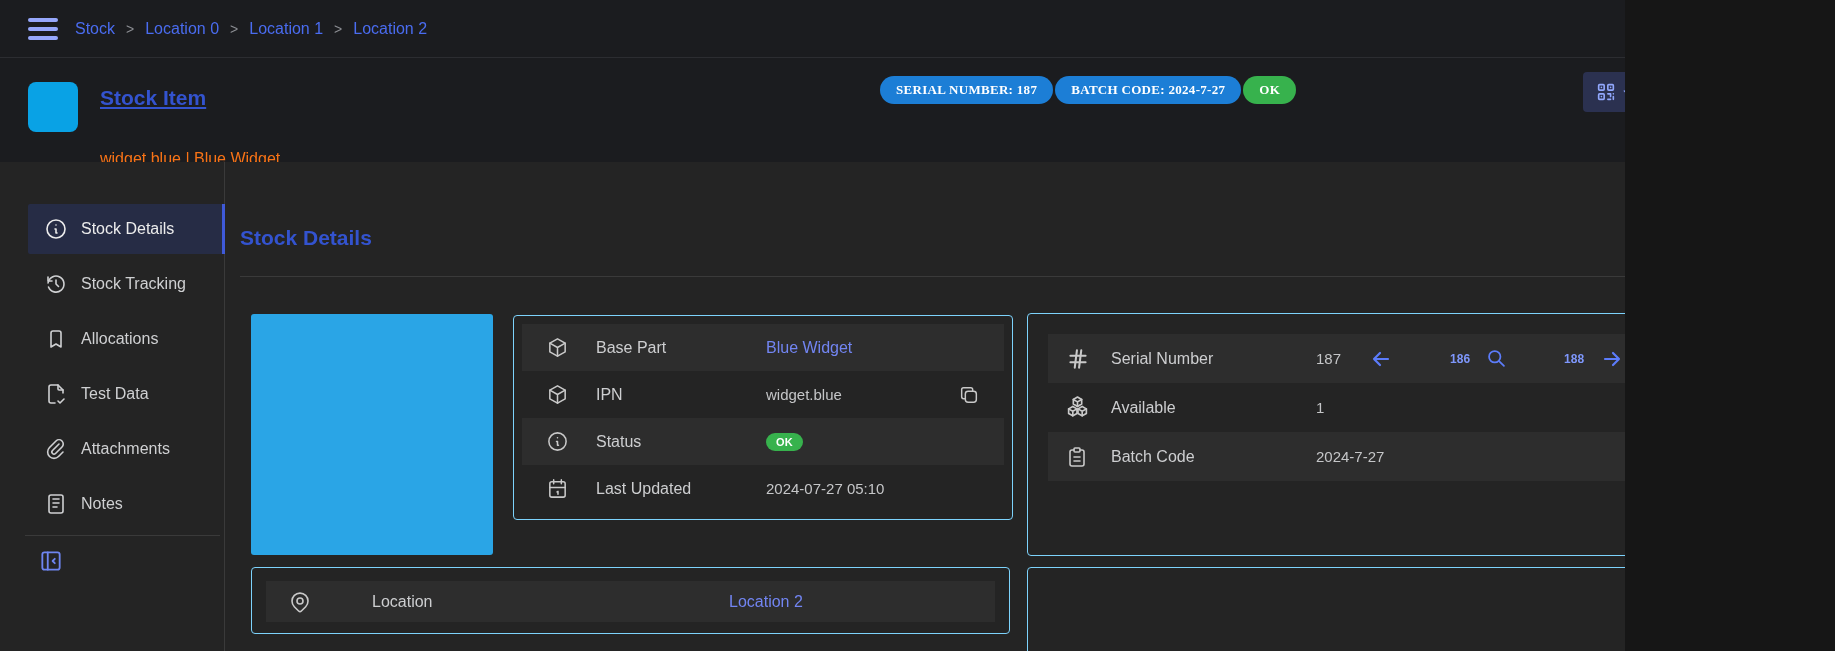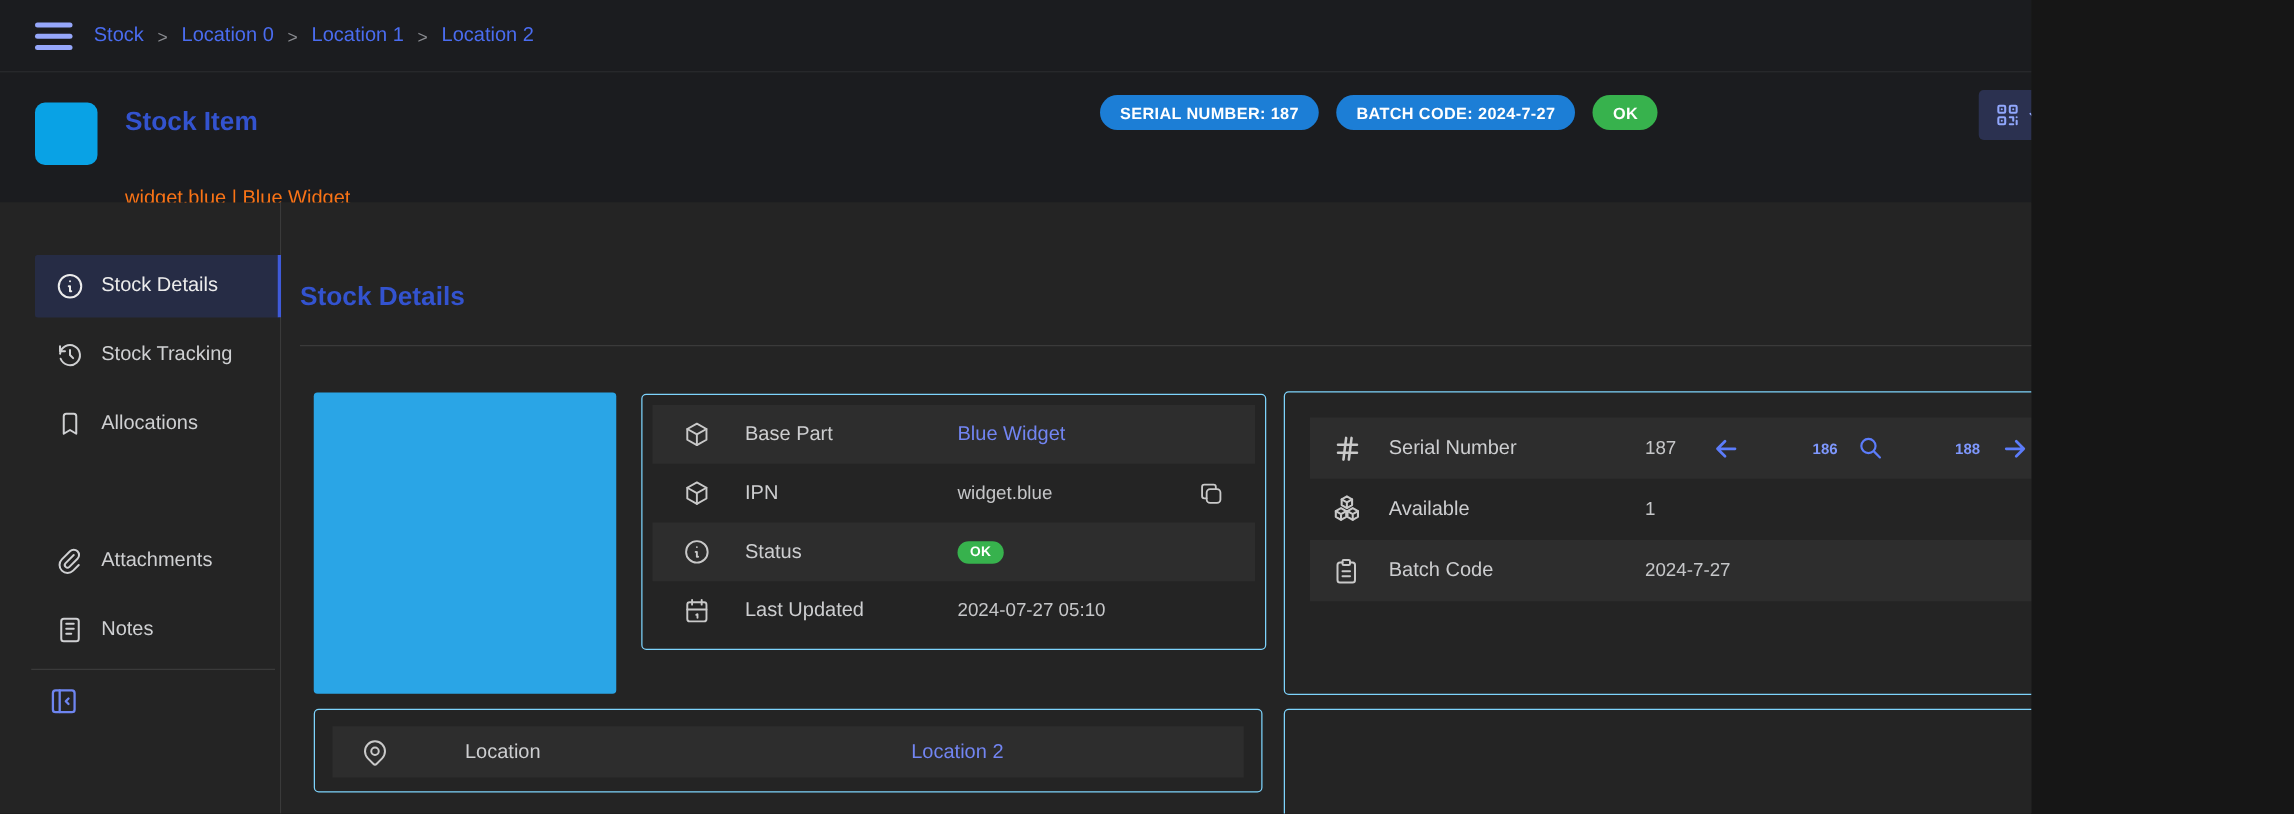--- a/index.html
+++ b/index.html
@@ -13,23 +13,23 @@
             display:flex; align-items:center; padding-left:28px; }
   .burger { width:30px; height:22px; display:flex; flex-direction:column; justify-content:space-between; cursor:pointer; }
   .burger span { display:block; height:4px; border-radius:2px; background:#96a7fb; }
   .crumbs { display:flex; align-items:center; gap:11px; margin-left:17px; font-size:16px; }
   .crumb { color:#4a6cf0; cursor:pointer; text-decoration:none; }
   .crumb-sep { color:#8b8d92; font-size:14px; }
 
   
   .pagehead { position:absolute; left:0; top:58px; width:1835px; height:104px; background:#1b1c1f; }
   .thumb { position:absolute; left:28px; top:24px; width:50px; height:50px; border-radius:8px; }
-  .page-title { position:absolute; left:100px; top:28px; font-size:21px; font-weight:bold; color:#3353cf; }
+  .page-title { position:absolute; left:100px; top:28px; font-size:21px; font-weight:bold; color:#3353cf;text-decoration:underline; }
   .page-sub { position:absolute; left:100px; top:92px; font-size:16px; color:#f97316; }
-  .badges { position:absolute; left:880px; top:18px; display:flex; gap:14px; align-items:center; }
+  .badges { position:absolute; left:880px; top:18px; display:flex; gap:2px; align-items:center;font-family:Liberation Serif, serif; }
   .pill { height:28px; border-radius:14px; padding:0 16px; display:flex; align-items:center;
           color:#fff; font-size:13px; font-weight:bold; letter-spacing:.3px; white-space:nowrap; }
   .pill.blue { background:#1c7ed6; }
   .pill.green { background:#37b24d; }
   .actions { position:absolute; left:1583px; top:14px; display:flex; gap:5px; }
   .action-btn { width:62px; height:40px; background:#2b3150; border-radius:4px; border:none;
                 display:flex; align-items:center; justify-content:center; gap:4px; color:#91a7fc; cursor:pointer; }
   .dots-btn { position:absolute; left:1790px; top:20px; width:26px; height:36px; background:none; border:none;
               color:#8fa0f5; display:flex; align-items:center; justify-content:center; cursor:pointer; }
 
@@ -189,20 +189,30 @@
       </span>
       <span>Stock Tracking</span>
     </div>
     <div class="side-item" style="top:152px;">
       <span class="s-icon">
         <svg width="24" height="24" viewBox="0 0 24 24" fill="none" stroke="currentColor" stroke-width="1.6" stroke-linecap="round" stroke-linejoin="round">
           <path d="M9 4h6a2 2 0 0 1 2 2v14l-5-3-5 3V6a2 2 0 0 1 2-2z"></path>
         </svg>
       </span>
       <span>Allocations</span>
+    </div>
+    <div class="side-item" style="top:207px;">
+      <span class="s-icon">
+        <svg width="24" height="24" viewBox="0 0 24 24" fill="none" stroke="currentColor" stroke-width="1.6" stroke-linecap="round" stroke-linejoin="round">
+          <path d="M14 3v4a1 1 0 0 0 1 1h4"></path>
+          <path d="M19 11V8l-5-5H7a2 2 0 0 0-2 2v14a2 2 0 0 0 2 2h4"></path>
+          <path d="M14 19l2 2 4-4"></path>
+        </svg>
+      </span>
+      <span>Test Data</span>
     </div>
     <div class="side-item" style="top:262px;">
       <span class="s-icon">
         <svg width="24" height="24" viewBox="0 0 24 24" fill="none" stroke="currentColor" stroke-width="1.6" stroke-linecap="round" stroke-linejoin="round">
           <path d="M15 7L8.5 13.5a2.12 2.12 0 0 0 3 3L18 10a4.24 4.24 0 0 0-6-6L5.5 10.5a6.36 6.36 0 0 0 9 9L19 15"></path>
         </svg>
       </span>
       <span>Attachments</span>
     </div>
     <div class="side-item" style="top:317px;">

